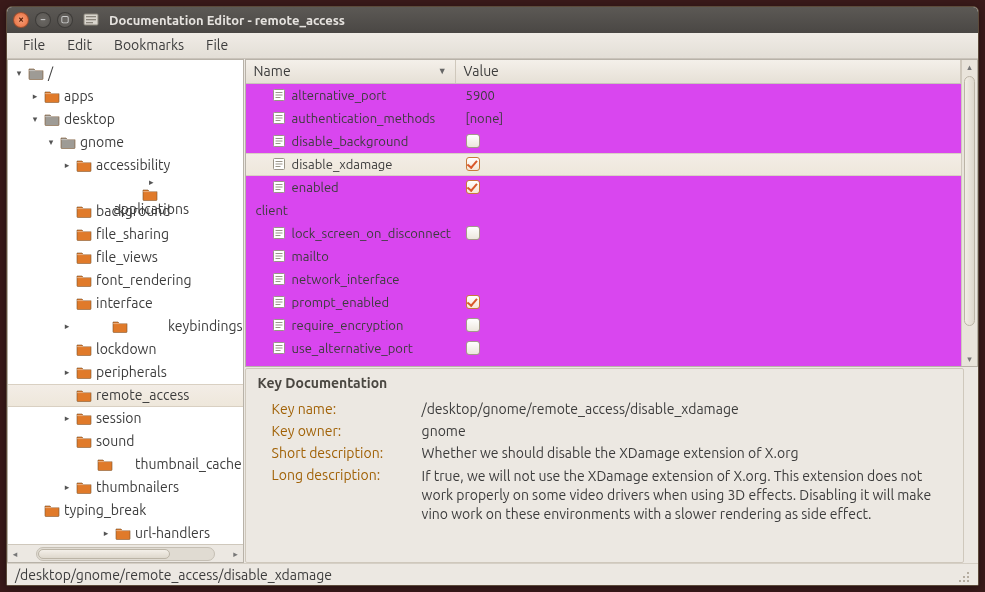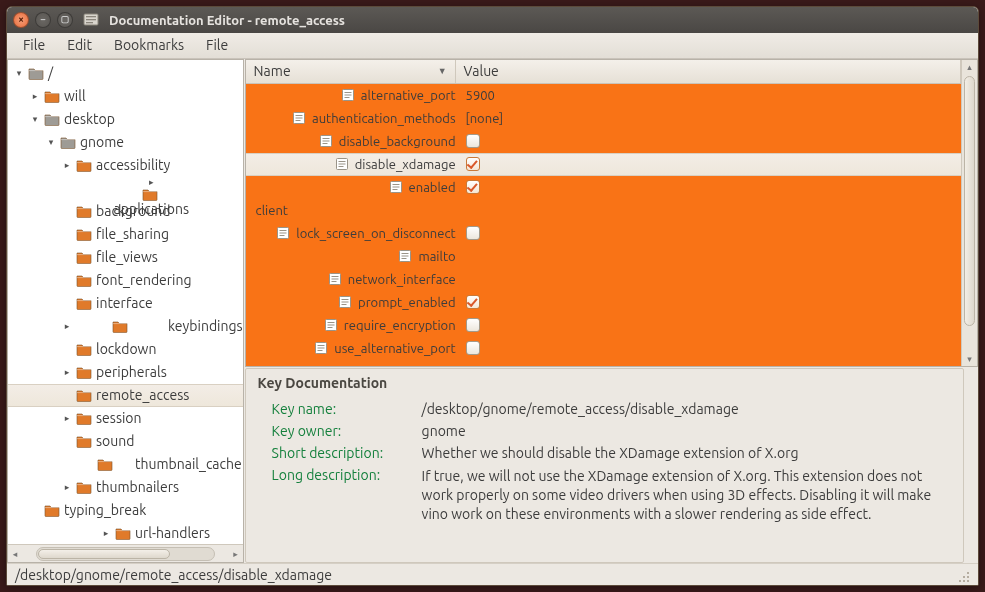--- a/index.html
+++ b/index.html
@@ -143,21 +143,21 @@
   .right-pane {
     flex: 1 1 auto;
     display: flex;
     flex-direction: column;
     overflow:hidden;
   }
   .key-list-wrap {
     flex: 0 0 auto;
     height: 308px;
     display:flex;
-    background:#f97316;
+    background:#d946ef;
     border:1px solid #b8b2a8;
     margin: 0 0 1px 0;
   }
   .key-list {
     flex:1; display:flex; flex-direction:column; overflow:hidden;
   }
   .list-header {
     height: 24px;
     background: linear-gradient(#f4f0ea,#e6e0d6);
     border-bottom: 1px solid #c9c3ba;
@@ -177,21 +177,21 @@
   .list-row {
     height: 23px;
     display:flex;
     align-items:center;
   }
   .list-row.selected {
     background: linear-gradient(#f3ede6,#eee7db);
     border-top:1px solid #d9d0c2;
     border-bottom:1px solid #d9d0c2;
   }
-  .cell-name { width:210px; padding-left:24px; display:flex; align-items:center;justify-content:flex-end; }
+  .cell-name { width:210px; padding-left:24px; display:flex; align-items:center; }
   .cell-value { flex:1; padding-left:10px; display:flex; align-items:center; }
 
   .vscroll {
     width: 16px;
     background:#e9e4db;
     border-left:1px solid #cfc8bc;
     position:relative;
   }
   .vscroll .thumb {
     position:absolute; left:2px; right:2px; top:16px; height:250px;
@@ -231,21 +231,21 @@
     overflow:hidden;
   }
   .doc-title { font-weight:700; color:#4a4741; margin-bottom:10px; }
   .doc-grid {
     display:grid;
     grid-template-columns: 140px 1fr;
     column-gap:10px;
     row-gap:6px;
     margin-left:14px;
   }
-  .doc-label { color:#15803d; }
+  .doc-label { color:#a16207; }
   .doc-val { color:#3c3c3c; }
   .doc-val.long { line-height:1.35; }
 
   
   .statusbar {
     height: 22px;
     background:#ece8e2;
     border-top:1px solid #d5cfc5;
     display:flex; align-items:center;
     padding:0 8px;
@@ -300,21 +300,21 @@
             <span class="tree-label">/</span>
           </div>
           <div class="tree-row" style="padding-left: 20px;">
             <span class="expander vis"></span>
             <span class="folder-icon">
               <svg width="16" height="14" viewBox="0 0 16 14">
     <path d="M1 3 h5 l1.4 1.6 H15 v8 a1 1 0 0 1 -1 1 H2 a1 1 0 0 1 -1 -1 Z" fill="#e07a2a" stroke="#7a5028" stroke-width="0.6"></path>
     <path d="M1 4.6 H15" stroke="rgba(255,255,255,0.5)" stroke-width="0.8"></path>
   </svg>
             </span>
-            <span class="tree-label">will</span>
+            <span class="tree-label">apps</span>
           </div>
           <div class="tree-row" style="padding-left: 20px;">
             <span class="expander vis open"></span>
             <span class="folder-icon">
               <svg width="16" height="14" viewBox="0 0 16 14">
     <path d="M1 3 h5 l1.4 1.6 H15 v8 a1 1 0 0 1 -1 1 H2 a1 1 0 0 1 -1 -1 Z" fill="#9e9b95" stroke="#7a5028" stroke-width="0.6"></path>
     <path d="M1 4.6 H15" stroke="rgba(255,255,255,0.5)" stroke-width="0.8"></path>
   </svg>
             </span>
             <span class="tree-label">desktop</span>

